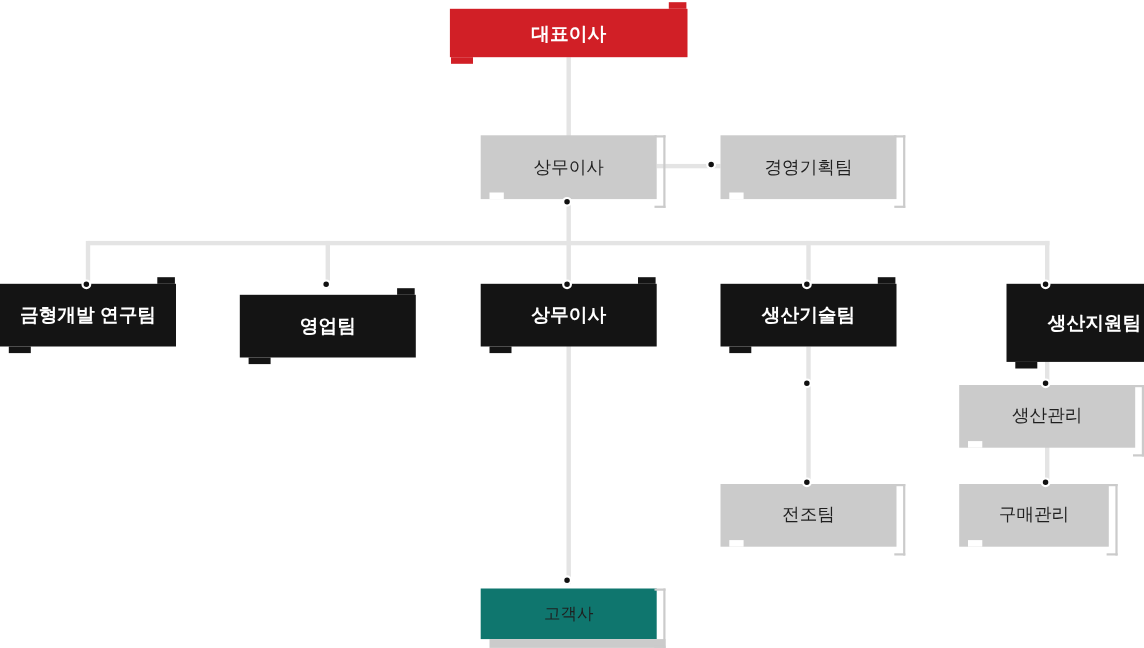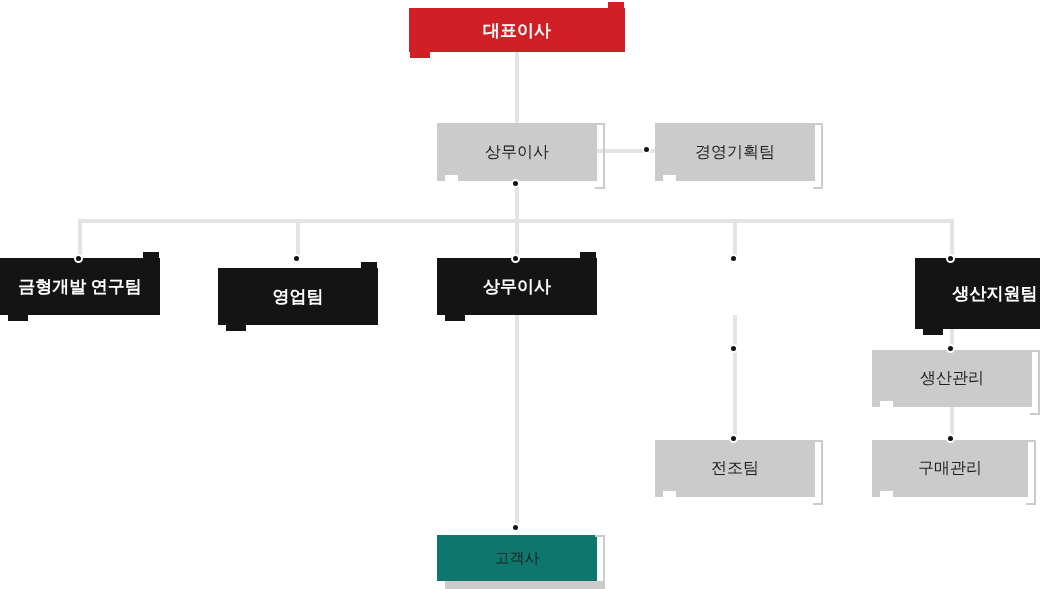--- a/index.html
+++ b/index.html
@@ -75,29 +75,30 @@
   <div class="node team" style="left:437px;top:123px;width:160px;height:58px">상무이사</div>
 
   <div class="node team" style="left:655px;top:123px;width:160px;height:58px">경영기획팀</div>
 
   <div class="node dept" style="left:0px;top:258px;width:160px;height:57px">금형개발 연구팀</div>
 
   <div class="node dept" style="left:218px;top:268px;width:160px;height:57px">영업팀</div>
 
   <div class="node dept" style="left:437px;top:258px;width:160px;height:57px">상무이사</div>
 
+  <div class="node dept" style="left:655px;top:258px;width:160px;height:57px">생산기술팀</div>
 
   <div class="node dept" style="left:915px;top:258px;width:160px;height:71px">생산지원팀</div>
 
 
   <div class="node team" style="left:655px;top:440px;width:160px;height:57px">전조팀</div>
 
   <div class="node team" style="left:872px;top:350px;width:160px;height:57px">생산관리</div>
 
-  <div class="node team" style="left:872px;top:440px;width:156px;height:57px">구매관리</div>
+  <div class="node team" style="left:872px;top:440px;width:136px;height:57px">구매관리</div>
 
   <div class="node customer" style="left:437px;top:535px;width:160px;height:46px">고객사</div>
 
   <div class="dot" style="left:642px;top:145px"></div>
   <div class="dot" style="left:511px;top:179px"></div>
   <div class="dot" style="left:74px;top:254px"></div>
   <div class="dot" style="left:292px;top:254px"></div>
   <div class="dot" style="left:511px;top:254px"></div>
   <div class="dot" style="left:729px;top:254px"></div>
   <div class="dot" style="left:946px;top:254px"></div>

